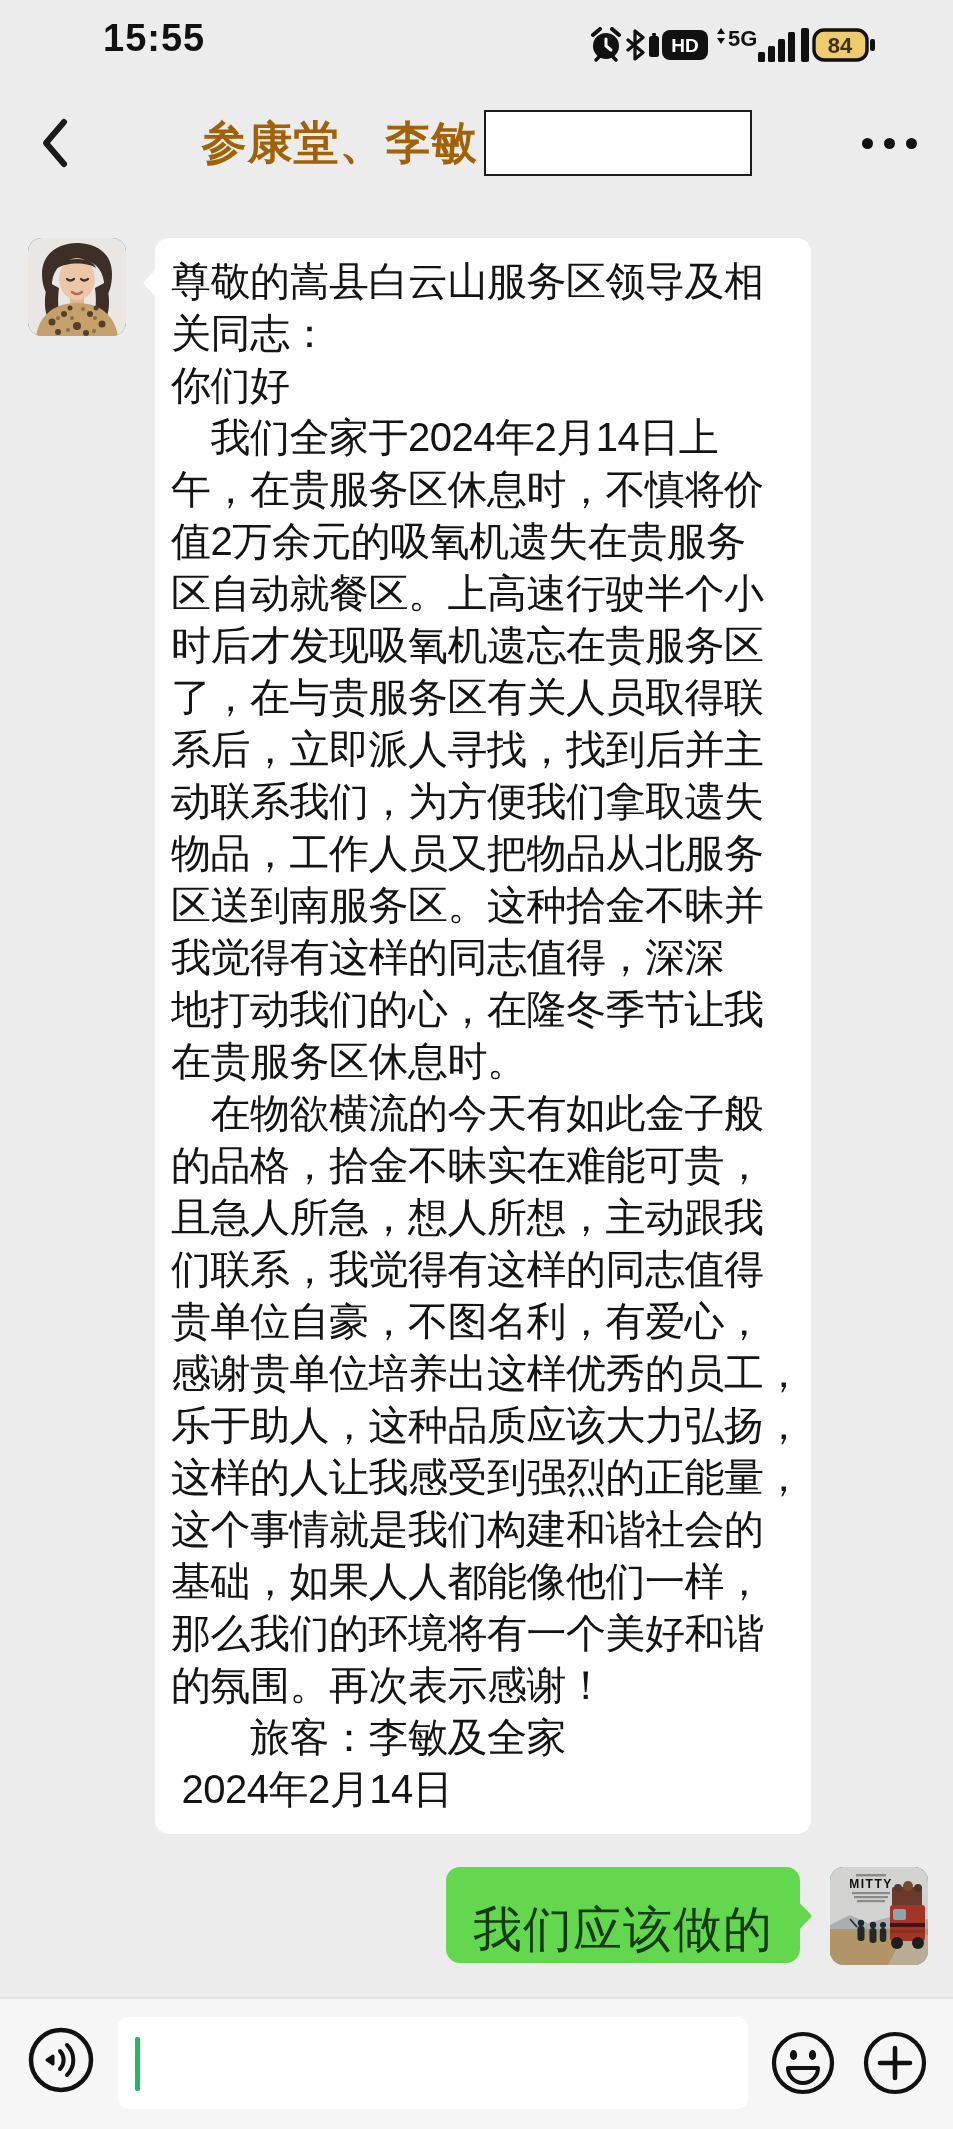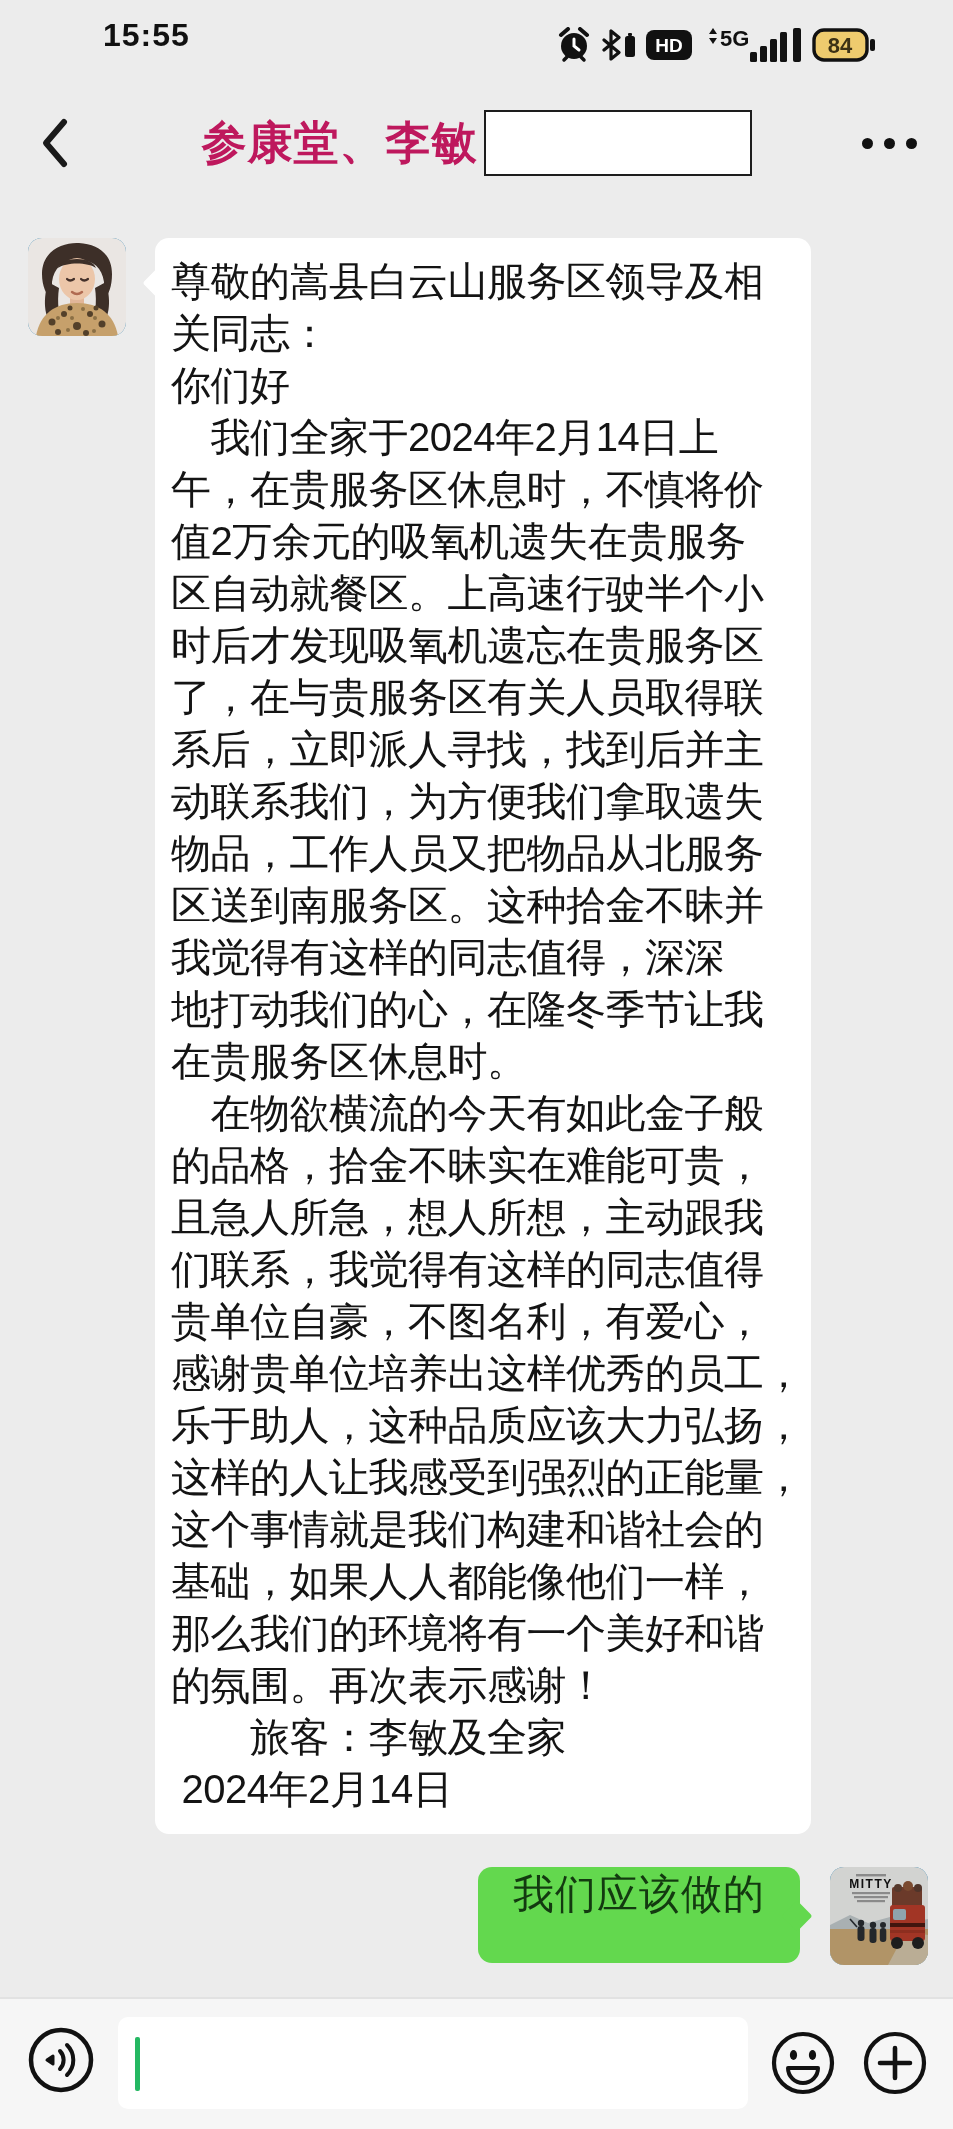--- a/index.html
+++ b/index.html
@@ -15,49 +15,49 @@
   *{margin:0;padding:0;box-sizing:border-box;}
   html,body{width:953px;}
   body{
     position:relative;width:953px;height:2129px;overflow:hidden;
     background:var(--bg);
     font-family:"Liberation Sans","DejaVu Sans",sans-serif;
     color:var(--ink);
   }
   
   .status-bar{position:absolute;top:0;left:0;right:0;height:90px;}
-  .time{position:absolute;left:103px;top:17px;font-size:32px;font-weight:700;letter-spacing:1px;color:#111;}
-  .status-icons{position:absolute;right:77px;top:0;height:90px;display:flex;align-items:center;gap:10px;}
+  .time{position:absolute;left:103px;top:17px;font-size:38px;font-weight:700;letter-spacing:1px;color:#111;}
+  .status-icons{position:absolute;right:77px;top:0;height:90px;display:flex;align-items:center;gap:2px;}
   .status-icons svg{display:block;}
   
   .nav-bar{position:absolute;top:90px;left:0;right:0;height:106px;}
   .back-button{position:absolute;left:20px;top:6px;width:70px;height:94px;display:flex;align-items:center;justify-content:center;cursor:pointer;}
   .nav-center{position:absolute;left:0;right:0;top:0;height:106px;display:flex;align-items:center;justify-content:center;}
-  .chat-title{font-size:45px;font-weight:600;color:#be185d;letter-spacing:1px;}
+  .chat-title{font-size:45px;font-weight:600;color:#a16207;letter-spacing:1px;}
   .redaction-box{width:268px;height:66px;background:#ffffff;border:2px solid #1d1d1d;margin-left:6px;}
   .more-menu-button{position:absolute;right:36px;top:0;height:106px;display:flex;align-items:center;cursor:pointer;}
   .dots{display:flex;gap:11px;}
   .dots i{width:11px;height:11px;border-radius:50%;background:#111;display:block;}
   
   .chat-area{position:absolute;top:196px;left:0;right:0;bottom:132px;overflow:hidden;}
   .received-row{display:flex;align-items:flex-start;margin:42px 0 0 28px;}
   .avatar{width:98px;height:98px;border-radius:14px;overflow:hidden;flex:0 0 auto;background:#0369a1;cursor:pointer;}
   .avatar svg{display:block;}
   .received-bubble{
     position:relative;margin-left:29px;width:656px;
     background:var(--bubble-white);border-radius:14px;
     padding:17px 4px 19px 16px;
   }
   .tail-left{position:absolute;left:-8px;top:34px;width:22px;height:22px;background:var(--bubble-white);transform:rotate(45deg);border-radius:3px;}
   .msg-line{font-size:40px;line-height:52px;letter-spacing:-0.5px;white-space:pre;color:var(--ink);}
   .sent-row{display:flex;justify-content:flex-end;align-items:flex-start;margin:33px 25px 0 0;}
   .sent-bubble{
     position:relative;background:var(--bubble-green);border-radius:14px;
-    height:96px;display:flex;align-items:flex-start;padding:0 35px;
-    font-size:41px;font-weight:500;color:var(--green-text);margin-right:30px;letter-spacing:1px;
+    height:96px;display:flex;align-items:flex-end;padding:0 27px;
+    font-size:49px;font-weight:500;color:var(--green-text);margin-right:30px;letter-spacing:1px;
   }
   .tail-right{position:absolute;right:-8px;top:38px;width:22px;height:22px;background:var(--bubble-green);transform:rotate(45deg);border-radius:3px;}
   
   .input-bar{position:absolute;left:0;right:0;bottom:0;height:132px;background:var(--bar-bg);border-top:2px solid #e2e2e2;}
   .round-btn{position:absolute;background:transparent;border:none;cursor:pointer;padding:0;line-height:0;}
   .voice-button{left:27px;top:27px;}
   .message-input{
     position:absolute;left:118px;top:18px;width:630px;height:92px;
     background:#ffffff;border:none;border-radius:10px;outline:none;
     font-size:40px;font-family:inherit;padding:0 20px;color:var(--ink);

